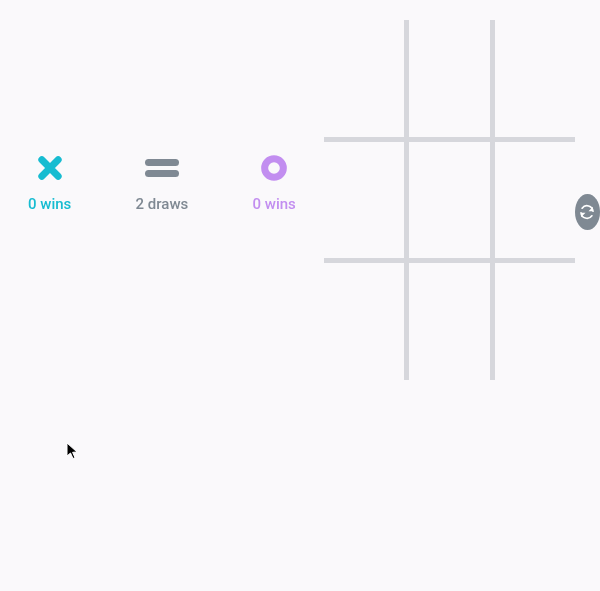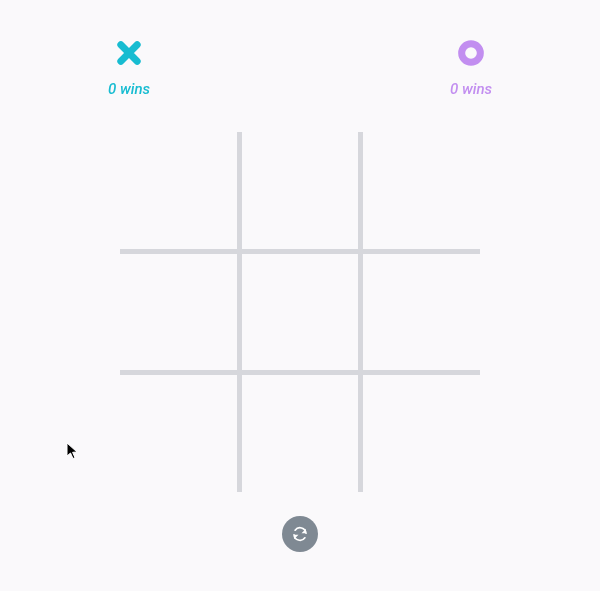--- a/index.html
+++ b/index.html
@@ -6,24 +6,23 @@
     body {
       width: 600px;
       height: 591px;
       background: #faf9fb;
       font-family: -apple-system, BlinkMacSystemFont, "Segoe UI", Roboto, sans-serif;
       position: relative;
       overflow: hidden;
     }
     .container {
       display: flex;
-      flex-direction: column;
+      flex-direction: row;
       align-items: center;
-      padding-top: 38px;
-      font-style: italic;
+      padding-top: 20px;
     }
     .score-row {
       display: flex;
       justify-content: space-between;
       width: 440px;
       margin-bottom: 34px;
       padding: 0 28px;
     }
     .score-col {
       display: flex;
@@ -84,20 +83,29 @@
     <div class="score-col">
       <div class="score-icon">
         <svg width="28" height="28" viewBox="0 0 24 24" fill="none">
           <path d="M5 5 L19 19 M19 5 L5 19" stroke="#17bcd1" stroke-width="6" stroke-linecap="round"></path>
         </svg>
       </div>
       <div class="score-label x">0 wins</div>
     </div>
     <div class="score-col">
       <div class="score-icon">
+        <svg width="42" height="26" viewBox="0 0 42 26" fill="none">
+          <rect x="4" y="4" width="34" height="7" rx="3.5" fill="#7f8993"></rect>
+          <rect x="4" y="15" width="34" height="7" rx="3.5" fill="#7f8993"></rect>
+        </svg>
+      </div>
+      <div class="score-label draw">2 draws</div>
+    </div>
+    <div class="score-col">
+      <div class="score-icon">
         <svg width="28" height="28" viewBox="0 0 24 24" fill="none">
           <circle cx="12" cy="12" r="8" stroke="#c28ef0" stroke-width="6"></circle>
         </svg>
       </div>
       <div class="score-label o">0 wins</div>
     </div>
   </div>
 
   <div class="board">
     <div class="cell"></div>

